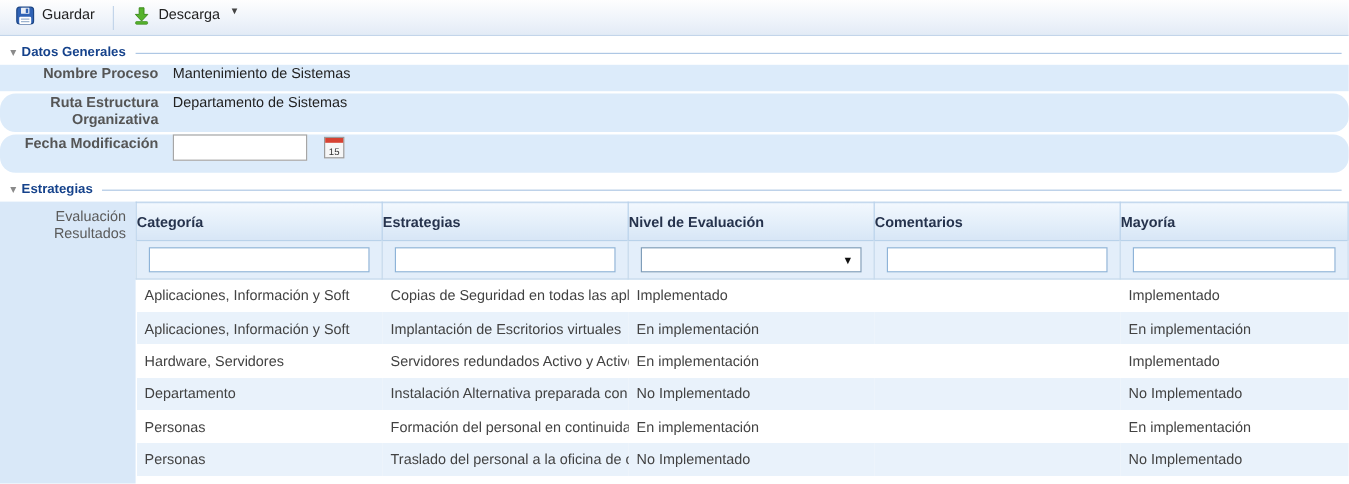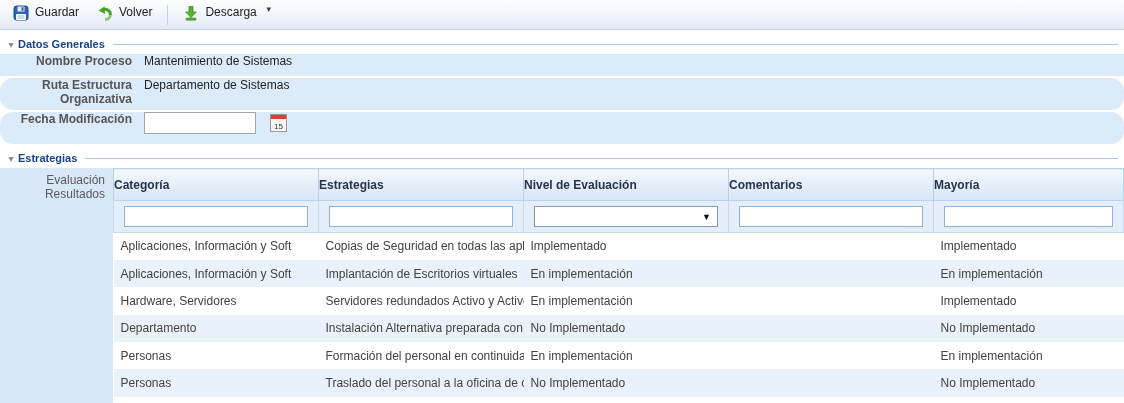--- a/index.html
+++ b/index.html
@@ -69,30 +69,20 @@
         <rect x="1" y="1" width="14" height="14" rx="2.5" fill="#2f62b5" stroke="#1d4685"></rect>
         <rect x="4.5" y="1.5" width="7" height="5" rx="0.5" fill="#e9eef6"></rect>
         <rect x="8.5" y="2.2" width="2" height="3.6" fill="#2f62b5"></rect>
         <rect x="3" y="9" width="10" height="6" rx="1" fill="#fff"></rect>
         <line x1="4.5" y1="11" x2="11.5" y2="11" stroke="#9db3cf" stroke-width="1"></line>
         <line x1="4.5" y1="13" x2="11.5" y2="13" stroke="#9db3cf" stroke-width="1"></line>
       </svg>
     </span>
     <span>Guardar</span>
   </div>
-  <div class="tb-btn">
-    <span>
-      <svg width="16" height="16" viewBox="0 0 16 16">
-        <path d="M13.5 10 A5.5 5.5 0 0 0 4.5 5.5" fill="none" stroke="#4aa423" stroke-width="3"></path>
-        <path d="M7.5 1.5 L1.5 5.5 L8 9 Z" fill="#4aa423"></path>
-        <path d="M13.5 10 A5.5 5.5 0 0 1 8 14.5" fill="none" stroke="#4aa423" stroke-width="3" opacity="0.55"></path>
-      </svg>
-    </span>
-    <span>Volver</span>
-  </div>
   <div class="tb-sep"></div>
   <div class="tb-btn">
     <span>
       <svg width="16" height="16" viewBox="0 0 16 16">
         <path d="M6 1.5 h4 v5.5 h3.2 L8 12.5 L2.8 7 H6 Z" fill="#56b32c" stroke="#3c8a1c" stroke-width="0.8"></path>
         <rect x="3" y="13" width="10" height="2.2" rx="0.8" fill="#56b32c" stroke="#3c8a1c" stroke-width="0.6"></rect>
       </svg>
     </span>
     <span>Descarga</span>
     <span class="dd-arrow">▼</span>

